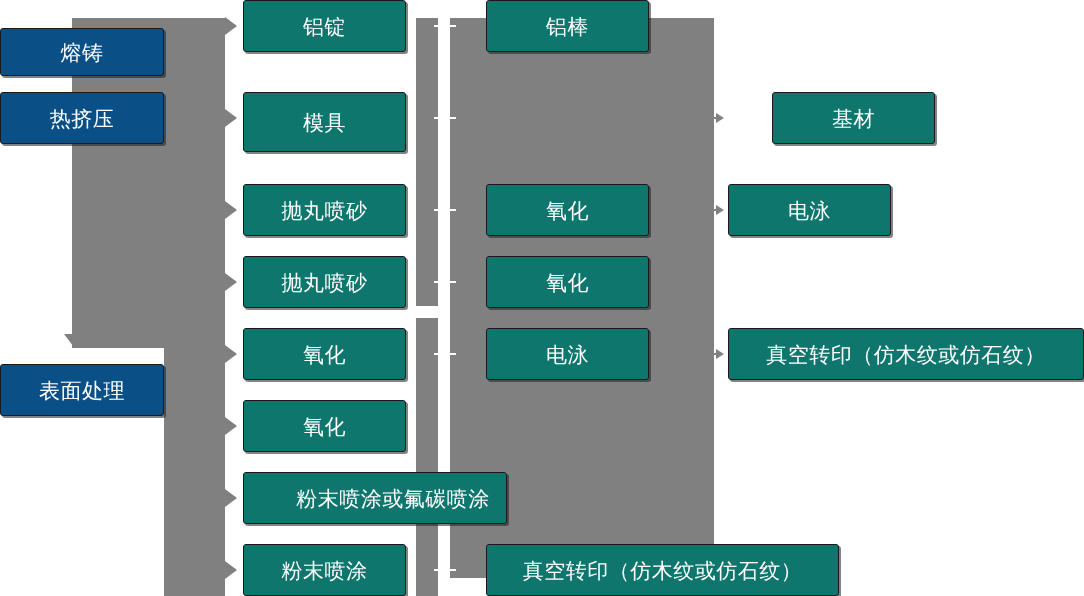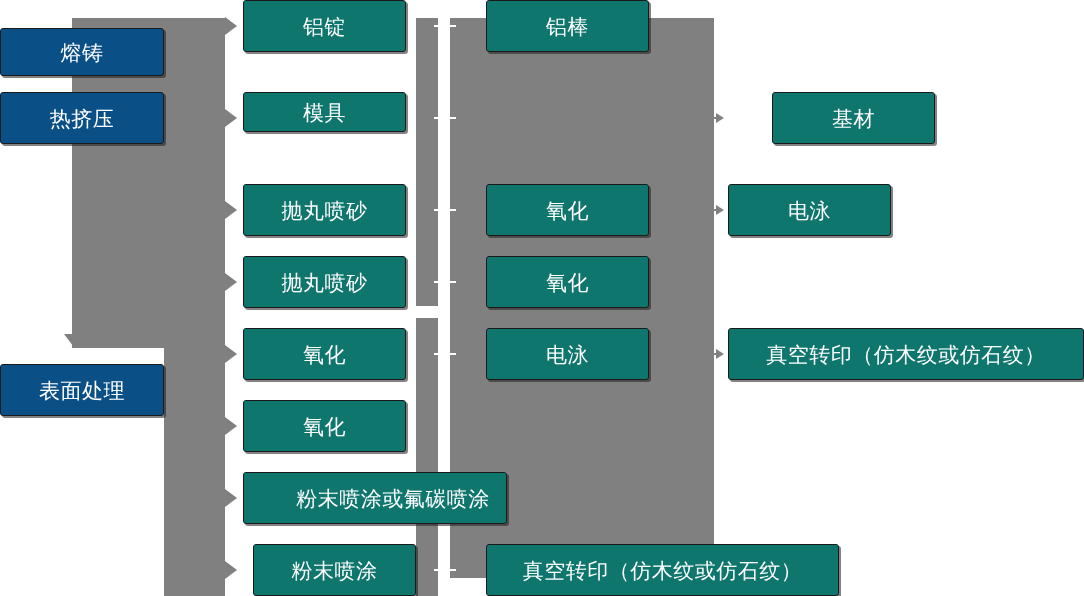--- a/index.html
+++ b/index.html
@@ -114,27 +114,27 @@
   <div class="thin-head" style="left:716px;top:205px;"></div>
 
   <div class="thin-arrow" style="left:700px;top:353px;width:18px;"></div>
   <div class="thin-head" style="left:716px;top:349px;"></div>
 
   <div class="node dark" style="left:0px;top:0px;width:164px;height:48px;margin-top:28px;">熔铸</div>
   <div class="node dark" style="left:0px;top:92px;width:164px;height:52px;">热挤压</div>
   <div class="node dark" style="left:0px;top:364px;width:164px;height:52px;">表面处理</div>
 
   <div class="node light" style="left:243px;top:0px;width:163px;height:52px;">铝锭</div>
-  <div class="node light" style="left:243px;top:92px;width:163px;height:40px;">模具</div>
+  <div class="node light" style="left:243px;top:92px;width:163px;height:60px;">模具</div>
   <div class="node light" style="left:243px;top:184px;width:163px;height:52px;">抛丸喷砂</div>
   <div class="node light" style="left:243px;top:256px;width:163px;height:52px;">抛丸喷砂</div>
   <div class="node light" style="left:243px;top:328px;width:163px;height:52px;">氧化</div>
   <div class="node light" style="left:243px;top:400px;width:163px;height:52px;">氧化</div>
   <div class="node light" style="left:243px;top:472px;width:264px;height:52px;padding-left:36px;">粉末喷涂或氟碳喷涂</div>
-  <div class="node light" style="left:243px;top:544px;width:163px;height:52px;margin-left:10px;">粉末喷涂</div>
+  <div class="node light" style="left:243px;top:544px;width:163px;height:52px;">粉末喷涂</div>
 
   <div class="node light" style="left:486px;top:0px;width:163px;height:52px;">铝棒</div>
   <div class="node light" style="left:486px;top:184px;width:163px;height:52px;">氧化</div>
   <div class="node light" style="left:486px;top:256px;width:163px;height:52px;">氧化</div>
   <div class="node light" style="left:486px;top:328px;width:163px;height:52px;">电泳</div>
   <div class="node light" style="left:486px;top:544px;width:353px;height:52px;">真空转印（仿木纹或仿石纹）</div>
 
   <div class="node light" style="left:728px;top:92px;width:163px;height:52px;margin-left:44px;">基材</div>
   <div class="node light" style="left:728px;top:184px;width:163px;height:52px;">电泳</div>
   <div class="node light" style="left:728px;top:328px;width:356px;height:52px;">真空转印（仿木纹或仿石纹）</div>

